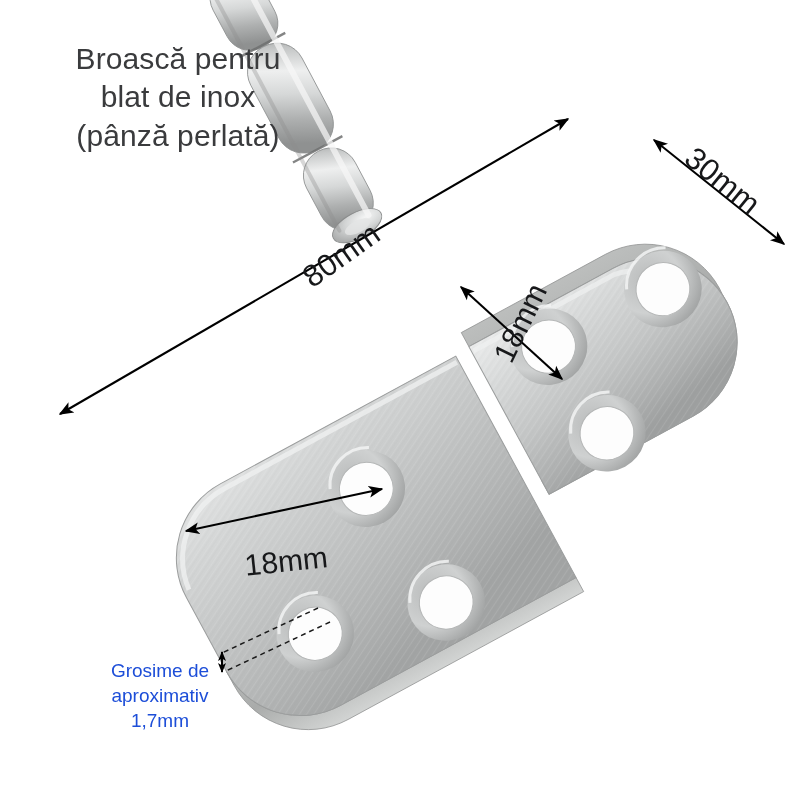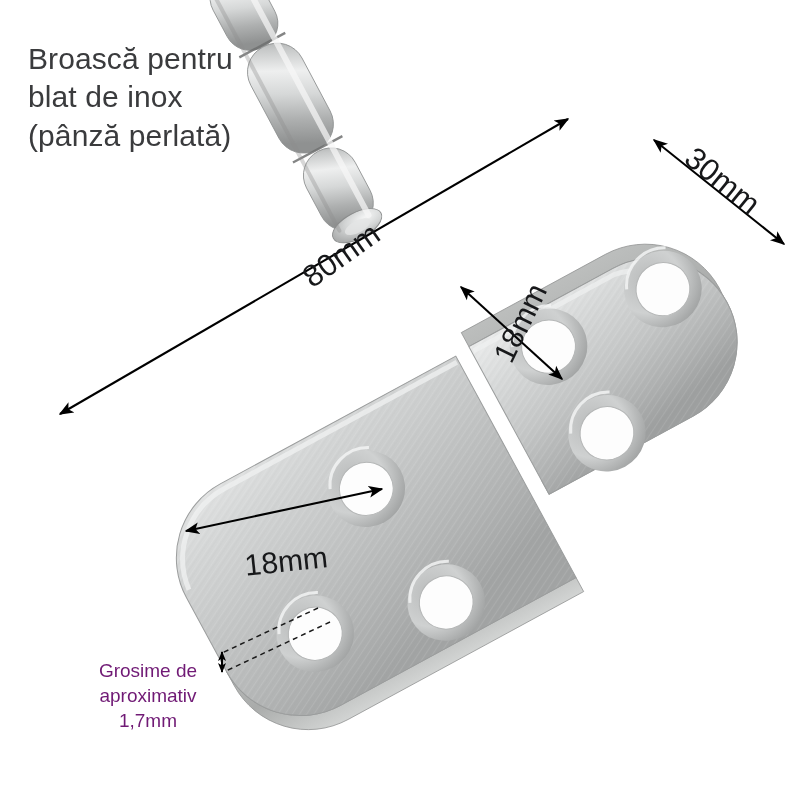--- a/index.html
+++ b/index.html
@@ -25,20 +25,21 @@
     width: 800px;
     height: 800px;
     display: block;
   }
   
   #title-block {
     position: absolute;
     left: 28px;
     top: 40px;
     width: 300px;
+    text-align: center;
     color: #3a3b3d;
     font-size: 30px;
     line-height: 1.28;
     letter-spacing: 0.1px;
     white-space: pre;
     pointer-events: none;
   }
   
   .dim-label {
     position: absolute;
@@ -68,25 +69,25 @@
   }
   #label-18mm-bottom {
     left: 243px;
     top: 549px;
     font-size: 30px;
     transform: rotate(-6deg);
   }
   
   #thickness-note {
     position: absolute;
-    left: 48px;
+    left: 60px;
     top: 658px;
     width: 200px;
     text-align: center;
-    color: #701a75;
+    color: #1d4ed8;
     font-size: 19px;
     line-height: 1.32;
     white-space: pre;
     pointer-events: none;
   }
 </style>
 </head>
 <body>
 
 <div id="stage">

